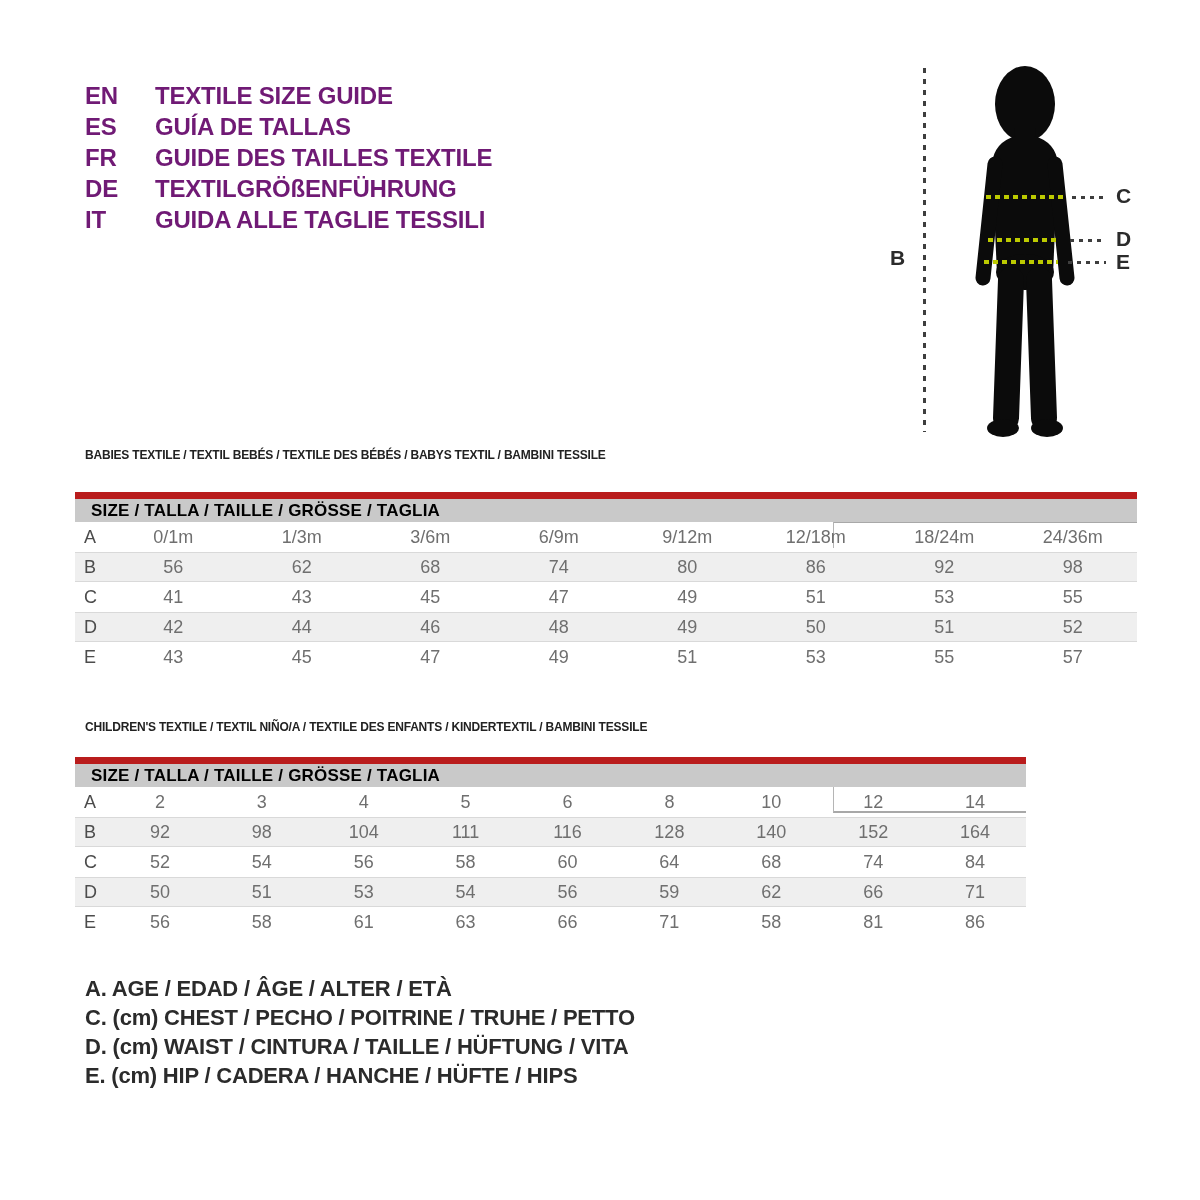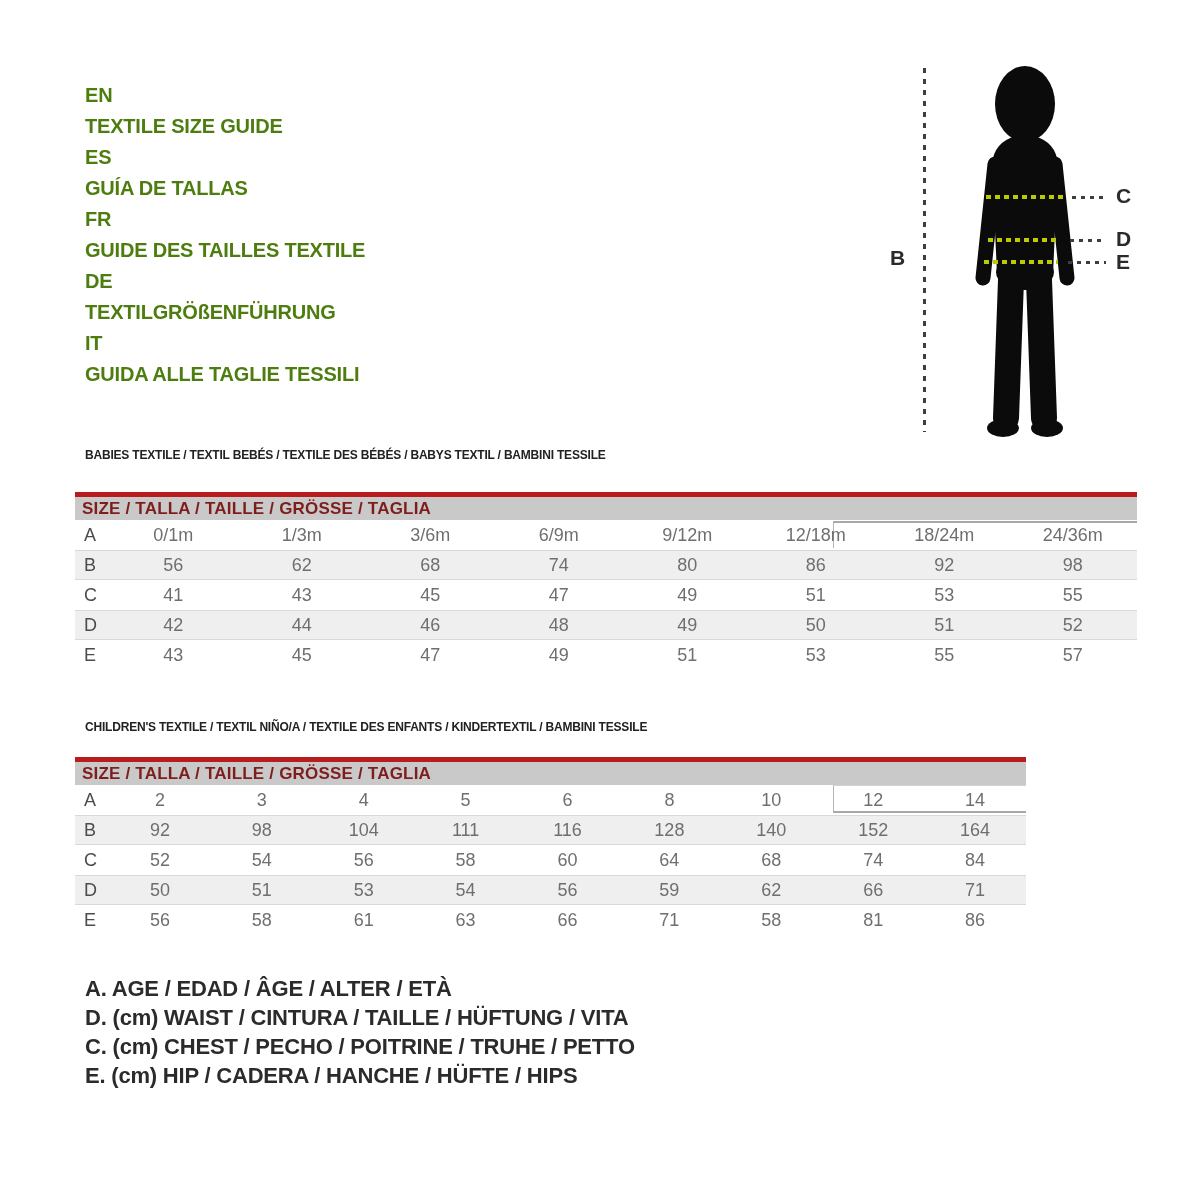--- a/index.html
+++ b/index.html
@@ -2,21 +2,21 @@
 <html><head>
 <meta charset="utf-8">
 <style>
   html,body { margin:0; padding:0; background:#ffffff; }
   .page {
     position:relative; width:1200px; height:1200px; background:#ffffff;
     font-family:"Liberation Sans", sans-serif; color:#2b2b2b; overflow:hidden;
   }
   
   .langs { position:absolute; left:85px; top:80px; }
-  .lang-row { display:flex; line-height:31px; font-size:20px; font-weight:700; letter-spacing:-0.2px; color:#4d7c0f;flex-direction:column; }
+  .lang-row { display:flex; line-height:31px; font-size:24px; font-weight:700; letter-spacing:-0.2px; color:#701a75; }
   .lang-code { width:70px; }
   
   .figure { position:absolute; left:860px; top:40px; width:340px; height:420px; }
   .v-dash { position:absolute; left:63px; top:28px; width:3px; height:364px;
     background:repeating-linear-gradient(to bottom,#3e3e3e 0 5px,transparent 5px 11px); }
   .fig-label { position:absolute; font-size:21px; font-weight:600; color:#2b2b2b; line-height:22px; }
   .lbl-b { left:30px; top:207px; }
   .lbl-c { left:256px; top:145px; }
   .lbl-d { left:256px; top:188px; }
   .lbl-e { left:256px; top:211px; }
@@ -32,22 +32,22 @@
   .e-y { left:124px; top:220px; width:74px; }
   .e-g { left:208px; top:221px; width:38px; }
   
   .sec-title { position:absolute; left:85px; font-size:12px; font-weight:700; letter-spacing:-0.2px; color:#222; white-space:nowrap; }
   .t-babies { top:448px; }
   .t-children { top:720px; }
   
   .table { position:absolute; z-index:2; }
   .tb-babies { left:75px; top:492px; width:1062px; }
   .tb-children { left:75px; top:757px; width:951px; }
-  .size-bar { height:23px; border-top:5px solid #b91c1c; background:#c9c9c9;
-    color:#7f1d1d; font-weight:700; font-size:17px; line-height:23px; padding-left:7px; letter-spacing:0.2px; }
+  .size-bar { height:23px; border-top:7px solid #b91c1c; background:#c9c9c9;
+    color:#000000; font-weight:700; font-size:17px; line-height:23px; padding-left:16px; letter-spacing:0.2px; }
   .trow { display:grid; height:30px; align-items:center; }
   .tb-babies .trow { grid-template-columns:34px repeat(8,1fr); }
   .tb-children .trow { grid-template-columns:34px repeat(9,1fr); }
   .trow.band { background:#efefef; box-shadow: inset 0 1px 0 #d9d9d9, inset 0 -1px 0 #d9d9d9; }
   .rlabel { text-align:left; padding-left:9px; font-size:18px; color:#4c4c4c; }
   .tcell { text-align:center; font-size:18px; color:#6f6f6f; }
   
   .sel-overlay { position:absolute; z-index:1; background:#ffffff; box-sizing:border-box; }
   .sel-babies { left:833px; top:521px; width:304px; height:27px;
     border-top:2px solid #a8a8a8; border-left:1px solid #b5b5b5; }
@@ -243,18 +243,18 @@
       <div class="tcell">66</div>
       <div class="tcell">71</div>
       <div class="tcell">58</div>
       <div class="tcell">81</div>
       <div class="tcell">86</div>
     </div>
   </div>
 
   <div class="legend">
     <div class="legend-line">A. AGE / EDAD / ÂGE / ALTER / ETÀ</div>
+    <div class="legend-line">C. (cm) CHEST / PECHO / POITRINE / TRUHE / PETTO</div>
     <div class="legend-line">D. (cm) WAIST / CINTURA / TAILLE / HÜFTUNG / VITA</div>
-    <div class="legend-line">C. (cm) CHEST / PECHO / POITRINE / TRUHE / PETTO</div>
     <div class="legend-line">E. (cm) HIP / CADERA / HANCHE / HÜFTE / HIPS</div>
   </div>
 
 </div>
 
 </body></html>

